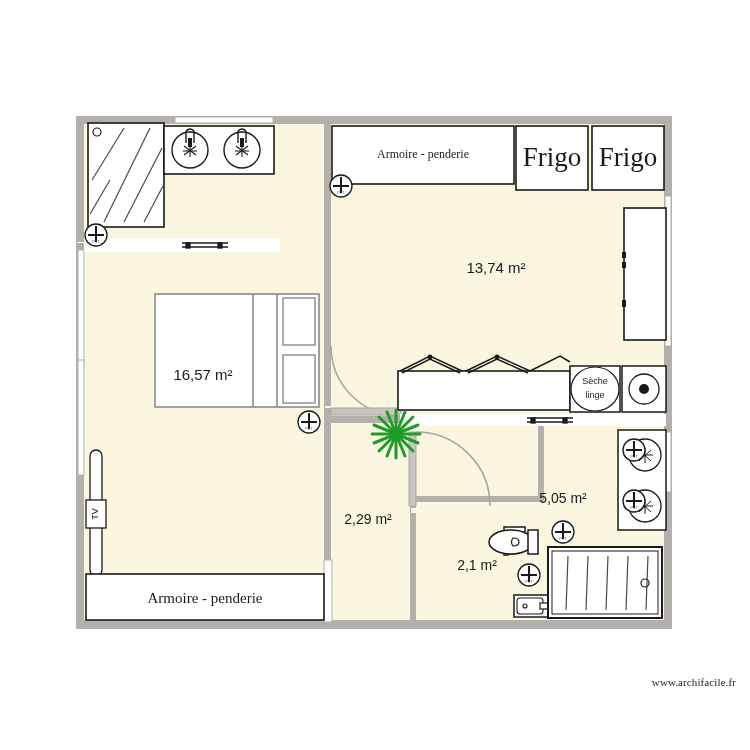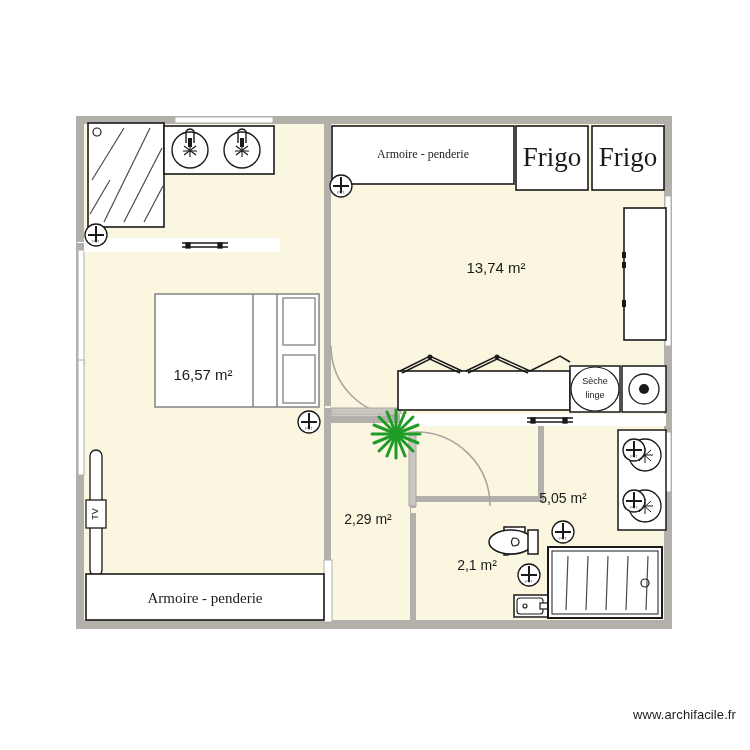--- a/index.html
+++ b/index.html
@@ -8,23 +8,23 @@
     background:#ffffff;
     font-family:"Liberation Sans", sans-serif;
     overflow:hidden;
     position:relative;
   }
   #plan{
     position:absolute;left:0;top:0;width:750px;height:750px;
   }
   .watermark{
     position:absolute;
-    right:14px;bottom:28px;
-    font-family:Liberation Sans, sans-serif;
-    font-size:13px;
+    right:14px;bottom:62px;
+    font-family:Liberation Serif, serif;
+    font-size:11px;
     color:#1d1d1d;
     letter-spacing:0.1px;
     white-space:nowrap;
   }
   svg{display:block;}
   text{font-family:"Liberation Sans", sans-serif;}
   .serif{font-family:"Liberation Serif", serif;}
 </style>
 </head>
 <body>

